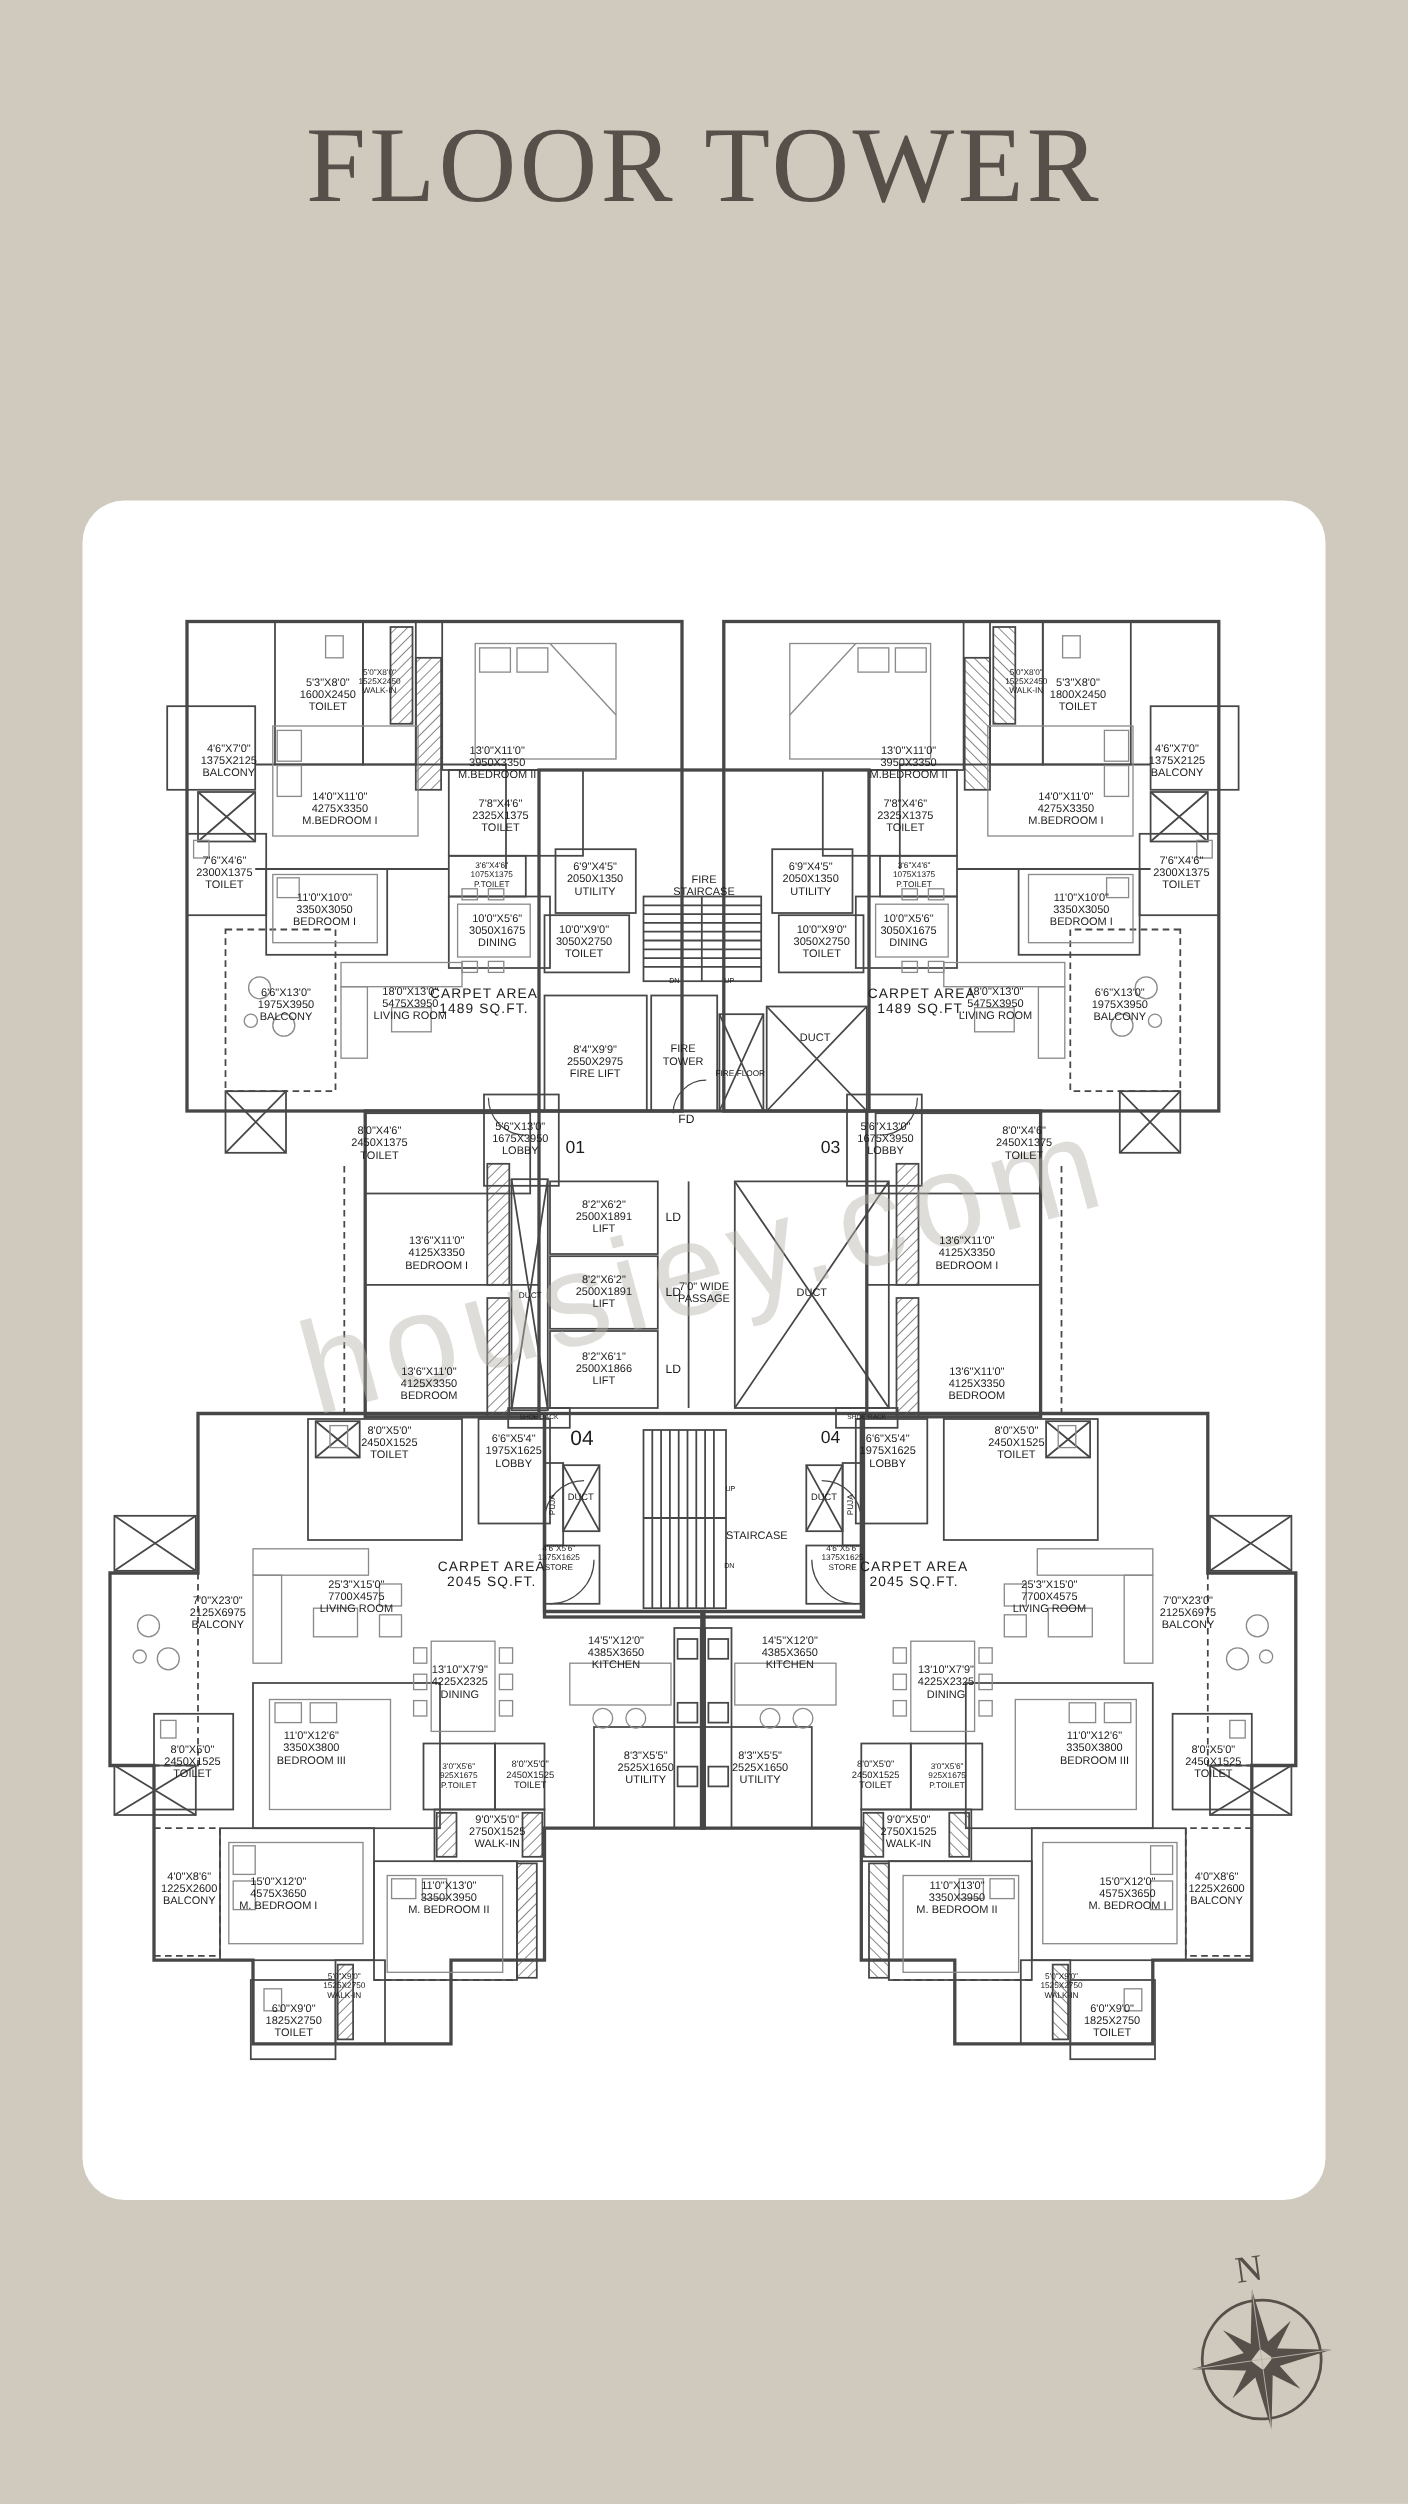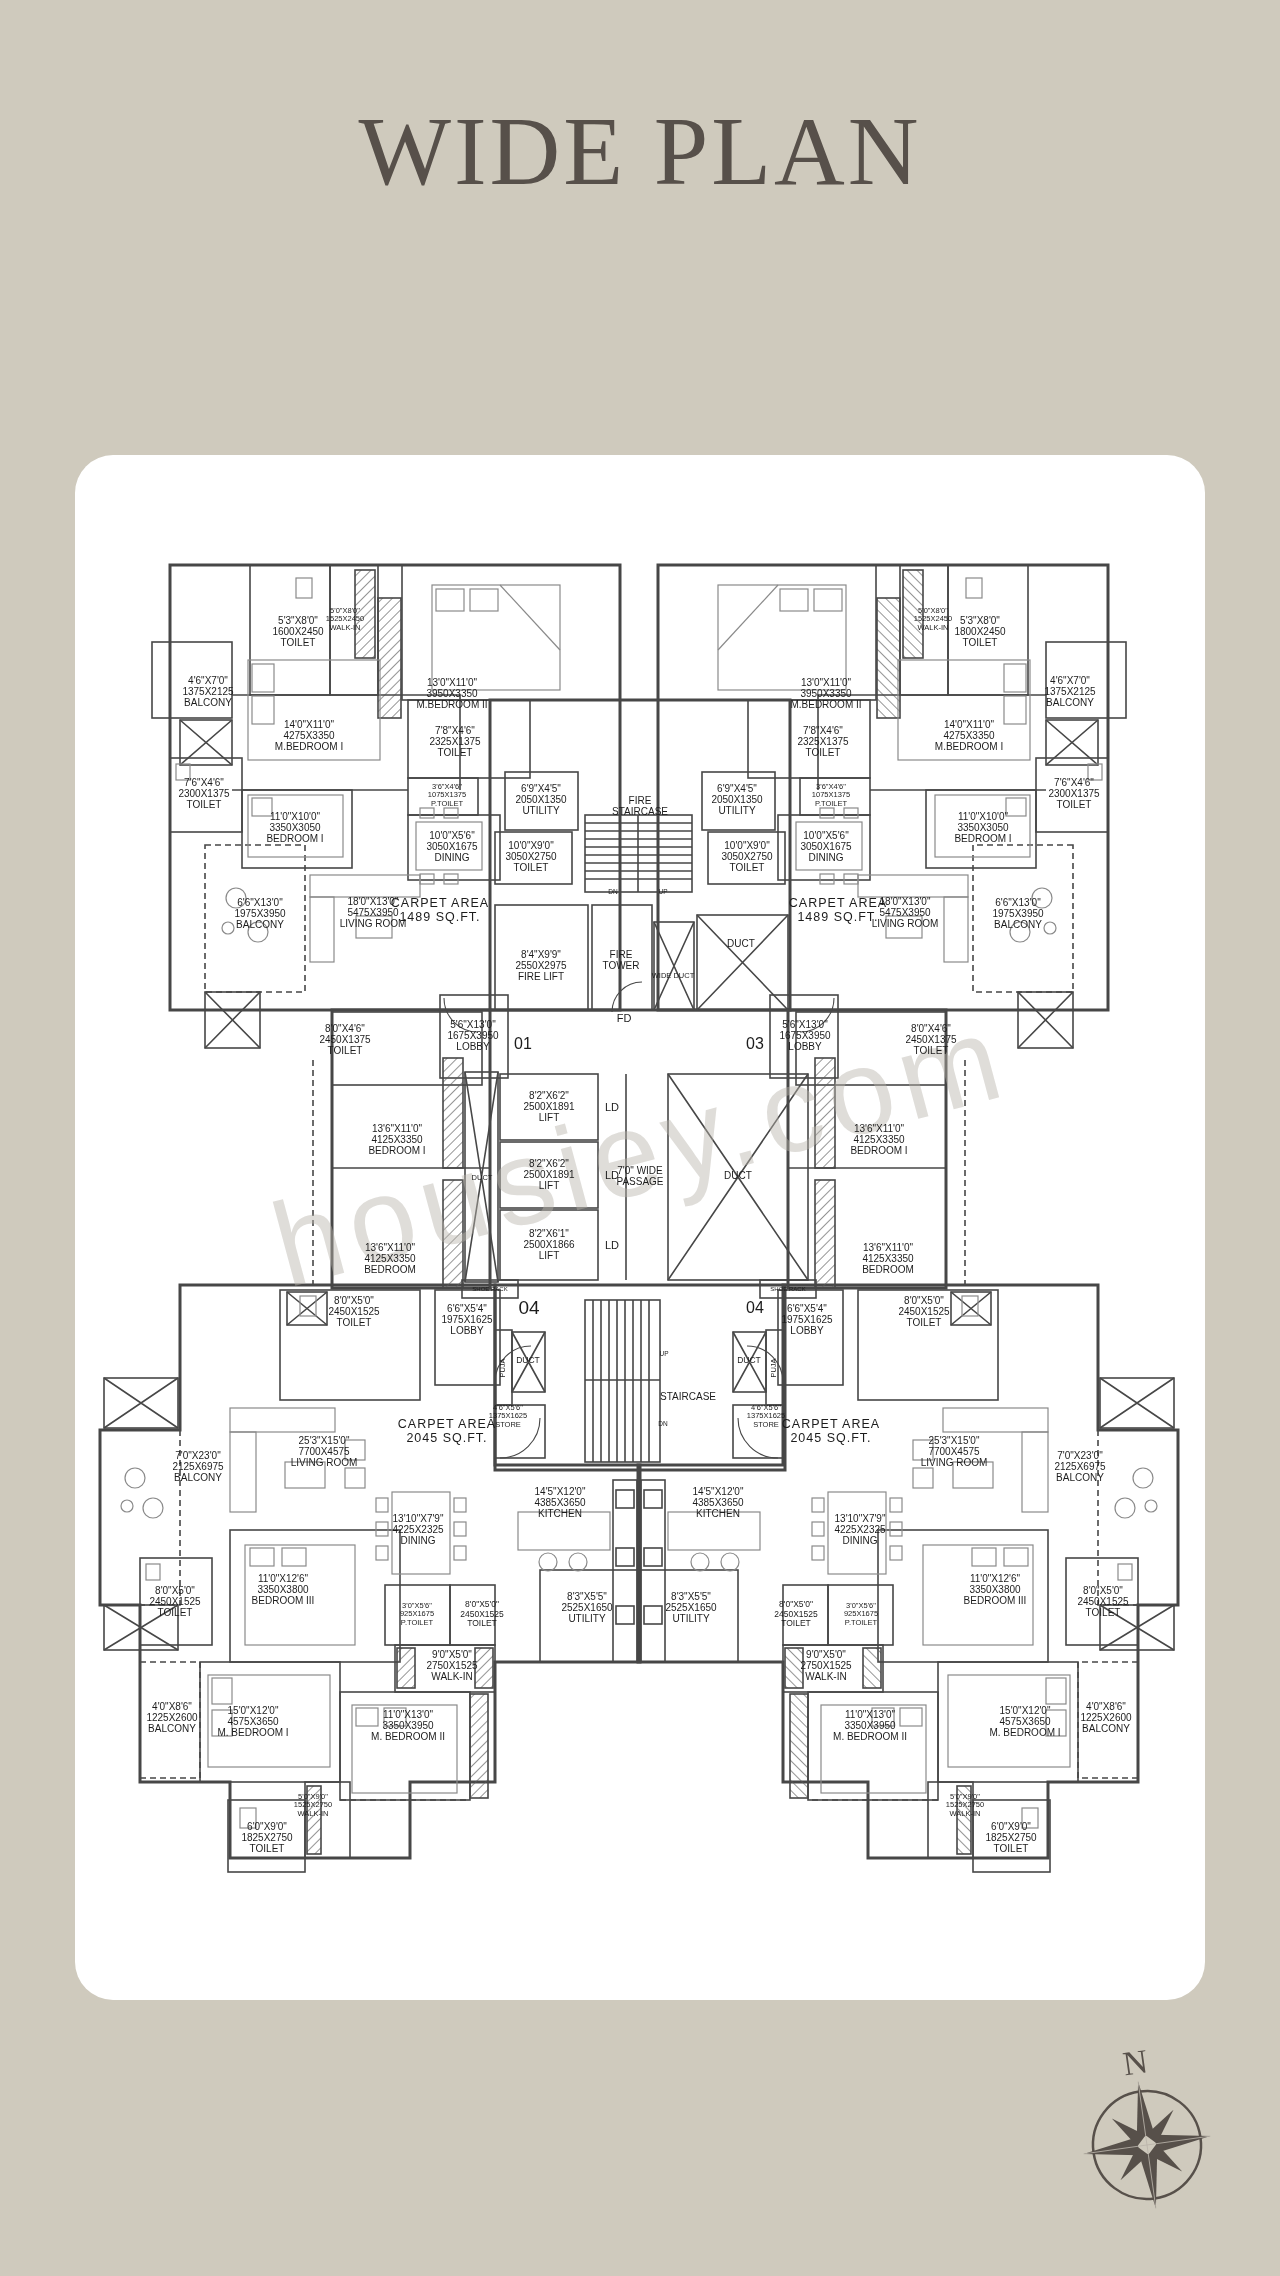--- a/index.html
+++ b/index.html
@@ -24,21 +24,21 @@
     font:120px "Liberation Sans",sans-serif;letter-spacing:8px;
     color:var(--wm);pointer-events:none;}
   .compass-n{font-family:"Liberation Serif",serif;}
 </style>
 </head>
 <body>
 
 <div class="stage">
 
   <div class="title-block">
-    <div class="title-line">WIDE PLAN</div>
+    <div class="title-line">FLOOR TOWER</div>
   </div>
 
   <div class="plan-card"></div>
 
   <svg id="plan-svg" width="1280" height="2276" viewBox="0 0 1280 2276">
     <defs>
       <pattern id="hatch" patternUnits="userSpaceOnUse" width="7" height="7" patternTransform="rotate(45)">
         <line x1="0" y1="0" x2="0" y2="7" stroke="#5a5a5a" stroke-width="1.3"></line>
       </pattern>
     </defs>
@@ -334,21 +334,21 @@
       <div class="lbl" style="left: 805px; top: 1036px; transform: translate(-50%, -50%);">5'6"X13'0"
 1675X3950
 LOBBY</div>
       <div class="lbl" style="left: 640px; top: 806px; transform: translate(-50%, -50%);">FIRE
 STAIRCASE</div>
       <div class="lbl" style="left: 541px; top: 966px; transform: translate(-50%, -50%);">8'4"X9'9"
 2550X2975
 FIRE LIFT</div>
       <div class="lbl" style="left: 621px; top: 960px; transform: translate(-50%, -50%);">FIRE
 TOWER</div>
-      <div class="lbl" style="left: 673px; top: 976px; font-size: 7.5px; transform: translate(-50%, -50%);">WIDE DUCT</div>
+      <div class="lbl" style="left: 673px; top: 976px; font-size: 7.5px; transform: translate(-50%, -50%);">FIRE FLOOR</div>
       <div class="lbl" style="left: 741px; top: 944px; transform: translate(-50%, -50%);">DUCT</div>
       <div class="lbl" style="left: 624px; top: 1018px; font-size: 11px; transform: translate(-50%, -50%);">FD</div>
       <div class="lbl" style="left: 613px; top: 892px; font-size: 6.5px; transform: translate(-50%, -50%);">DN</div>
       <div class="lbl" style="left: 663px; top: 892px; font-size: 6.5px; transform: translate(-50%, -50%);">UP</div>
       <div class="lbl" style="left: 523px; top: 1044px; font-size: 16px; transform: translate(-50%, -50%);">01</div>
       <div class="lbl" style="left: 755px; top: 1044px; font-size: 16px; transform: translate(-50%, -50%);">03</div>
       <div class="lbl" style="left: 345px; top: 1040px; transform: translate(-50%, -50%);">8'0"X4'6"
 2450X1375
 TOILET</div>
       <div class="lbl" style="left: 931px; top: 1040px; transform: translate(-50%, -50%);">8'0"X4'6"

